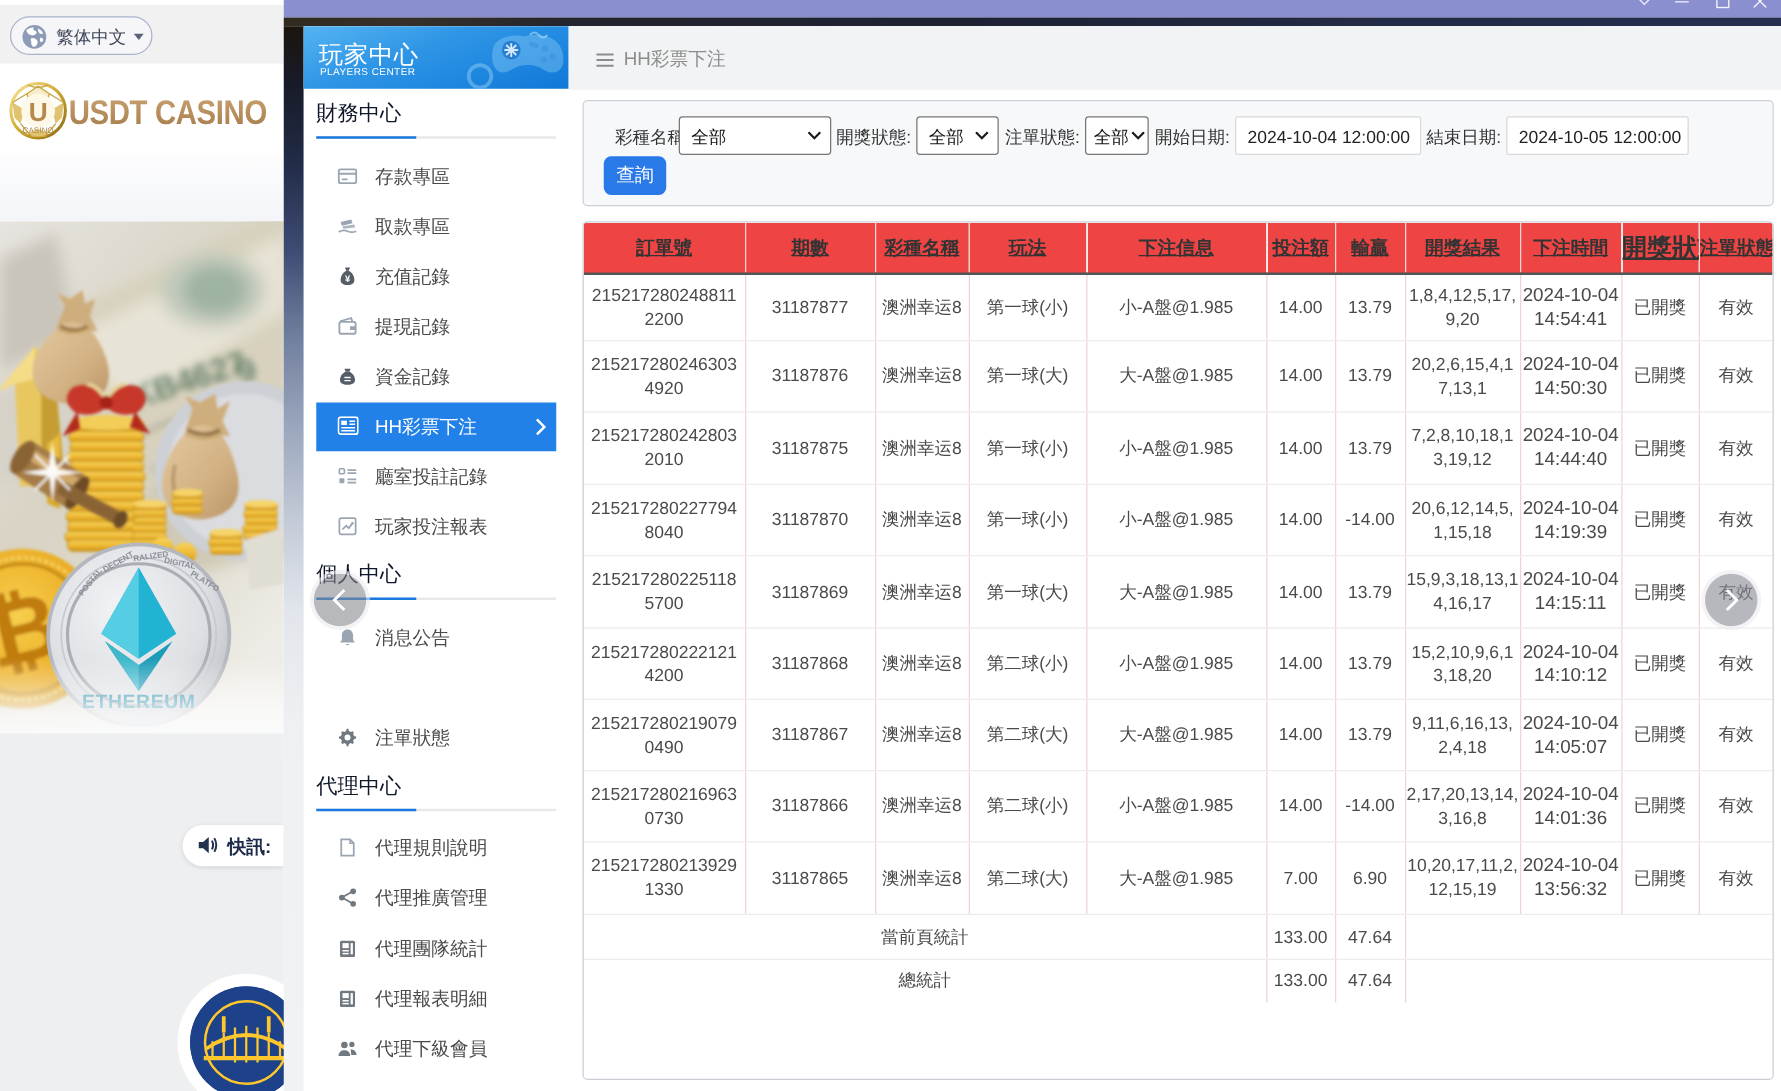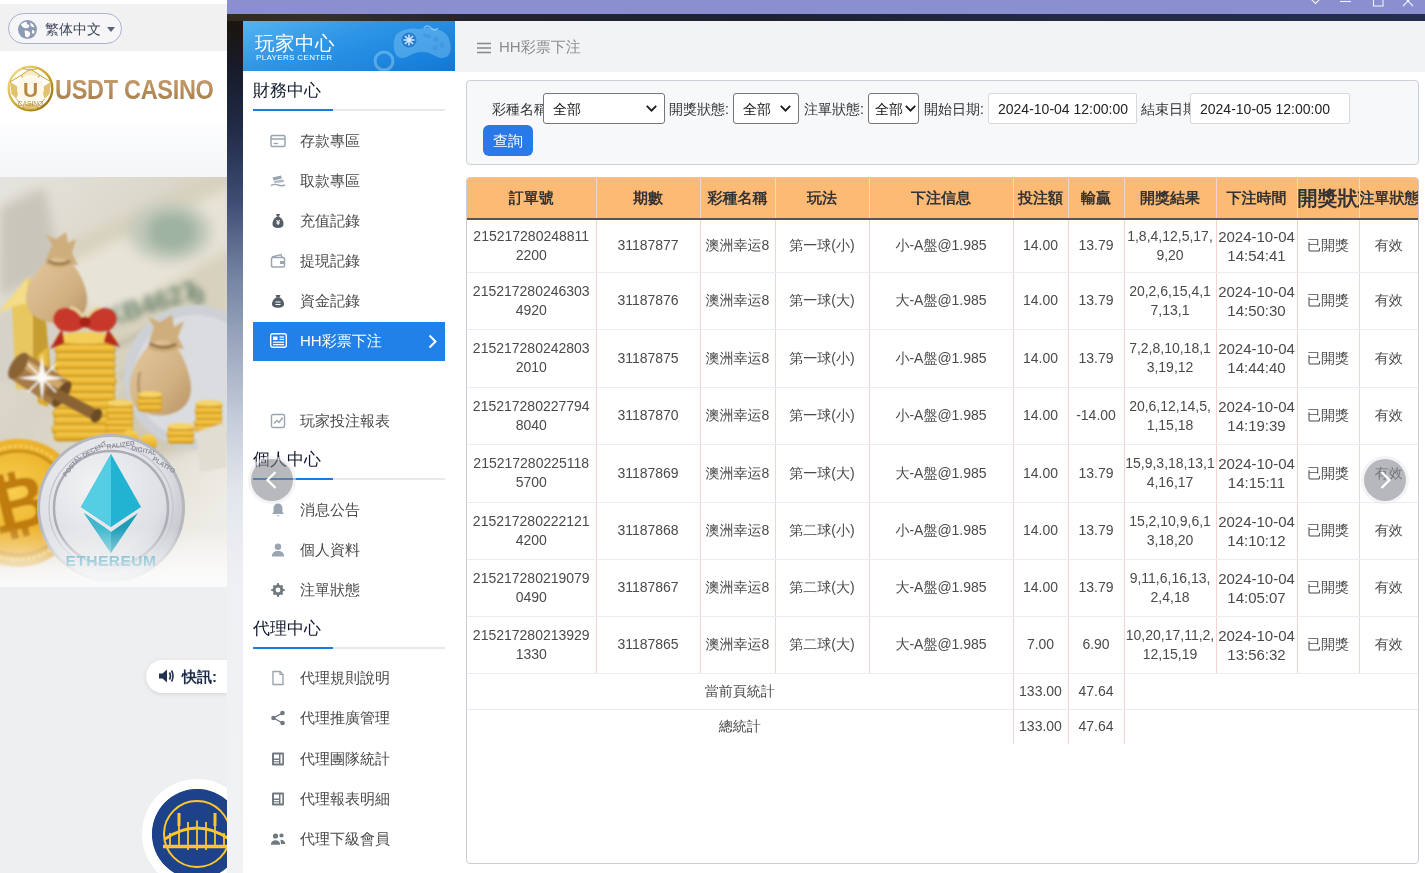--- a/index.html
+++ b/index.html
@@ -59,21 +59,21 @@
 .fsel { position:absolute; top:12px; height:31px; border:1px solid #767676; border-radius:3px; background:#fff; font-size:14px; color:#111; }
 .fsel .v { position:absolute; left:9px; top:7px; }
 .fsel svg { position:absolute; top:11px; }
 .finput { position:absolute; top:12px; height:31px; border:1px solid #d9d9d9; border-radius:2px; background:#fff; font-size:14px; color:#222; }
 .finput .v { position:absolute; left:9px; top:7px; }
 #qbtn { position:absolute; left:16px; top:44px; width:50px; height:31px; background:#2979e8; border-radius:6px; color:#fff; font-size:15px; text-align:center; line-height:31px; }
 
 
 #tblwrap { position:absolute; left:11px; top:156px; width:953px; height:687px; background:#fff; border:1px solid #c9ced6; border-radius:4px; overflow:hidden; }
 table { border-collapse:collapse; table-layout:fixed; width:951px; font-family:"Liberation Sans",sans-serif; }
-th { white-space:nowrap; overflow:hidden; background:#fdba74; font-size:15px; font-weight:bold; color:#333; border-left:1px solid #f2d4d4; border-right:1px solid #f2d4d4; border-top:none; height:41px; padding:0; }
+th { white-space:nowrap; overflow:hidden; background:#ef4444; font-size:15px; font-weight:bold; color:#333; border-left:1px solid #f2d4d4; border-right:1px solid #f2d4d4; border-top:none; height:41px; padding:0;text-decoration:underline; }
 tbody tr:nth-child(1) td { height:53px; }
 tbody tr:nth-child(3) td, tbody tr:nth-child(5) td, tbody tr:nth-child(9) td { height:58px; }
 tbody tr:not(.sum) td:nth-child(9) { font-size:15px; }
 td { font-size:14px; color:#4a4a4a; text-align:center; border:1px solid #f2d4d4; border-top:none; border-bottom:1px solid #ececec; height:57px; padding:0; line-height:19px; }
 tr.sum td { height:36px !important; font-size:14px; }
 tr.sum:last-child td { height:35px !important; }
 thead tr { border-bottom:2px solid #555; }
 tr>*:first-child { border-left:none; }
 tr>*:last-child { border-right:none; }
 tbody tr:last-child td { border-bottom:none; }
@@ -430,45 +430,49 @@
           <line x1="3" y1="9.2" x2="14" y2="9.2" stroke="#fff" stroke-width="1.3"></line>
           <line x1="3" y1="11.6" x2="14" y2="11.6" stroke="#fff" stroke-width="1.3"></line>
           <line x1="9.5" y1="4" x2="14" y2="4" stroke="#fff" stroke-width="1.3"></line>
           <line x1="9.5" y1="6.4" x2="14" y2="6.4" stroke="#fff" stroke-width="1.3"></line>
         </svg>
         <span class="tx">HH彩票下注</span>
         <svg style="position:absolute;right:8px;top:12px" width="9" height="15" viewBox="0 0 9 15">
           <path d="M1.5 1.5 L7.5 7.5 L1.5 13.5" fill="none" stroke="#fff" stroke-width="2"></path>
         </svg>
       </div>
+    <div class="mitem" style="top:340px">
+        <svg class="ic" width="16" height="16" viewBox="0 0 16 16">
+          <rect x="1.5" y="2" width="4" height="4" rx="0.8" fill="none" stroke="#9aa5b1" stroke-width="1.3"></rect>
+          <rect x="1.5" y="9.5" width="4" height="4" rx="0.8" fill="#9aa5b1"></rect>
+          <line x1="8" y1="3" x2="15" y2="3" stroke="#9aa5b1" stroke-width="1.4"></line>
+          <line x1="8" y1="5.5" x2="15" y2="5.5" stroke="#9aa5b1" stroke-width="1.4"></line>
+          <line x1="8" y1="10.5" x2="15" y2="10.5" stroke="#9aa5b1" stroke-width="1.4"></line>
+          <line x1="8" y1="13" x2="15" y2="13" stroke="#9aa5b1" stroke-width="1.4"></line>
+        </svg>
+        <span class="tx">廳室投註記錄</span>
+      </div>
     <div class="mitem" style="top:380px">
         <svg class="ic" width="16" height="16" viewBox="0 0 16 16">
           <rect x="1.5" y="1.5" width="13" height="13" rx="1.5" fill="none" stroke="#9aa5b1" stroke-width="1.4"></rect>
           <path d="M4 10.5 L7 7.5 L9 9.5 L12 5.5" fill="none" stroke="#9aa5b1" stroke-width="1.4"></path>
           <circle cx="12" cy="5.5" r="1" fill="#9aa5b1"></circle>
         </svg>
         <span class="tx">玩家投注報表</span>
       </div>
     <div class="sechead" style="top:427px">個人中心</div>
     <div class="secrule" style="top:457px">
         <i></i>
       </div>
     <div class="mitem" style="top:469px">
         <svg class="ic" width="16" height="16" viewBox="0 0 16 16">
           <path d="M8 1.5 C10.8 1.5 12.5 3.6 12.5 6.5 L12.5 10 L14 12 L2 12 L3.5 10 L3.5 6.5 C3.5 3.6 5.2 1.5 8 1.5 Z" fill="#9aa5b1"></path>
           <path d="M6.5 13.2 A1.6 1.6 0 0 0 9.5 13.2 Z" fill="#9aa5b1"></path>
         </svg>
         <span class="tx">消息公告</span>
-      </div>
-    <div class="mitem" style="top:509px">
-        <svg class="ic" width="16" height="16" viewBox="0 0 16 16">
-          <circle cx="8" cy="4.8" r="3.2" fill="#9aa5b1"></circle>
-          <path d="M1.8 14.5 C1.8 10.8 4.5 9 8 9 C11.5 9 14.2 10.8 14.2 14.5 Z" fill="#9aa5b1"></path>
-        </svg>
-        <span class="tx">個人資料</span>
       </div>
     <div class="mitem" style="top:549px">
         <svg class="ic" width="16" height="16" viewBox="0 0 16 16">
           <path d="M8 1 L9.8 1 L10.2 2.8 L11.8 3.5 L13.4 2.6 L14.7 3.9 L13.8 5.5 L14.5 7.1 L16.3 7.5 L16.3 9.3" fill="none"></path>
           <g fill="#707880">
             <path d="M8 1.2 L9.6 1.2 L10 3 A5.2 5.2 0 0 1 11.6 3.9 L13.3 3.2 L14.4 4.3 L13.7 6 A5.2 5.2 0 0 1 14.6 7.6 L16.4 8 L16.4 9.6 L14.6 10 A5.2 5.2 0 0 1 13.7 11.6 L14.4 13.3 L13.3 14.4 L11.6 13.7 A5.2 5.2 0 0 1 10 14.6 L9.6 16.4 L8 16.4 L7.6 14.6 A5.2 5.2 0 0 1 6 13.7 L4.3 14.4 L3.2 13.3 L3.9 11.6 A5.2 5.2 0 0 1 3 10 L1.2 9.6 L1.2 8 L3 7.6 A5.2 5.2 0 0 1 3.9 6 L3.2 4.3 L4.3 3.2 L6 3.9 A5.2 5.2 0 0 1 7.6 3 Z" transform="scale(0.91)"></path>
           </g>
           <circle cx="8" cy="8" r="2.4" fill="#fff"></circle>
         </svg>
         <span class="tx">注單狀態</span>
@@ -553,21 +557,21 @@
           <span class="v" style="left:6px">全部</span>
           <svg width="11" height="7" viewBox="0 0 11 7" style="right:2px">
             <path d="M0.8 0.8 L5.5 5.6 L10.2 0.8" fill="none" stroke="#1a1a1a" stroke-width="1.8"></path>
           </svg>
         </div>
       <span class="flabel" style="left:457px">開始日期:</span>
       <div class="finput" style="left:521px;width:149px">
           <span class="v">2024-10-04 12:00:00</span>
         </div>
       <span class="flabel" style="left:674px">結束日期:</span>
-      <div class="finput" style="left:723px;width:160px">
+      <div class="finput" style="left:738px;width:146px">
           <span class="v">2024-10-05 12:00:00</span>
         </div>
       <div id="qbtn">查詢</div>
     </div>
     <div id="tblwrap">
       <table>
         <colgroup>
           <col style="width:129px">
             <col style="width:104px">
             <col style="width:75px">
@@ -681,20 +685,33 @@
               <td>第二球(大)</td>
               <td>大-A盤@1.985</td>
               <td>14.00</td>
               <td>13.79</td>
               <td>9,11,6,16,13,<br>2,4,18</td>
               <td>2024-10-04<br>14:05:07</td>
               <td>已開獎</td>
               <td>有效</td>
             </tr>
         <tr>
+              <td>215217280216963<br>0730</td>
+              <td>31187866</td>
+              <td>澳洲幸运8</td>
+              <td>第二球(小)</td>
+              <td>小-A盤@1.985</td>
+              <td>14.00</td>
+              <td>-14.00</td>
+              <td>2,17,20,13,14,<br>3,16,8</td>
+              <td>2024-10-04<br>14:01:36</td>
+              <td>已開獎</td>
+              <td>有效</td>
+            </tr>
+        <tr>
               <td>215217280213929<br>1330</td>
               <td>31187865</td>
               <td>澳洲幸运8</td>
               <td>第二球(大)</td>
               <td>大-A盤@1.985</td>
               <td>7.00</td>
               <td>6.90</td>
               <td>10,20,17,11,2,<br>12,15,19</td>
               <td>2024-10-04<br>13:56:32</td>
               <td>已開獎</td>

